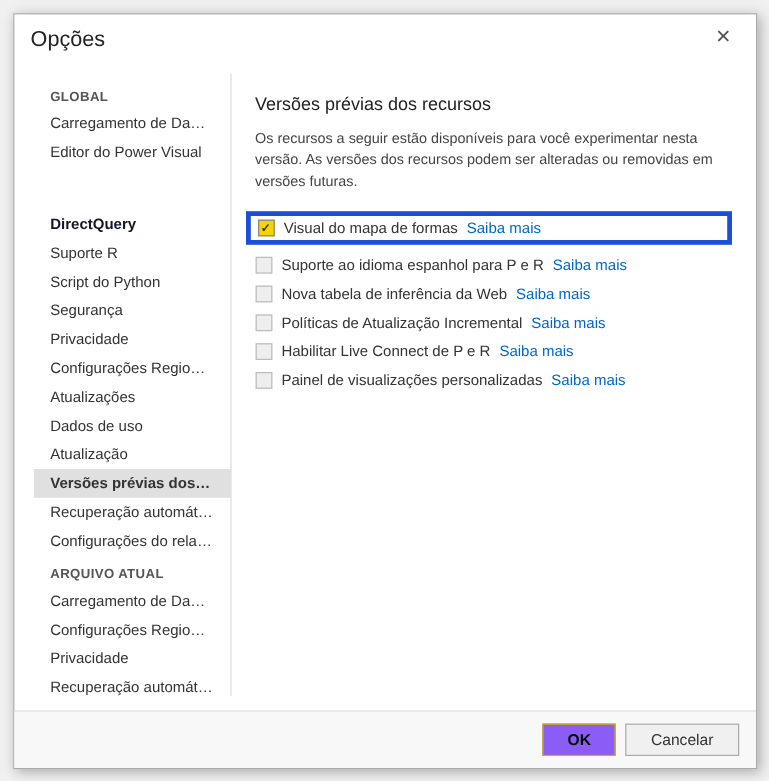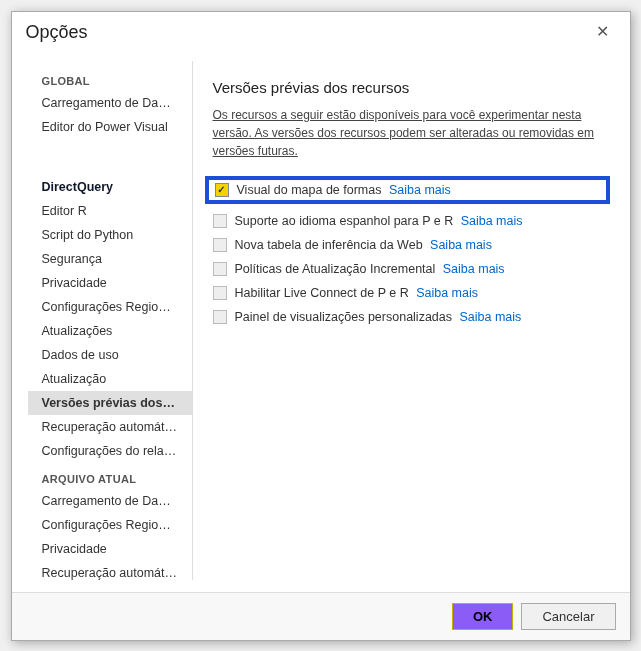--- a/index.html
+++ b/index.html
@@ -94,21 +94,20 @@
       font-size: 15px;
       font-weight: 400;
       color: #222;
       margin-bottom: 10px;
     }
     .main-description {
       font-size: 12px;
       color: #444;
       line-height: 1.5;
       margin-bottom: 16px;
-      text-decoration: underline;
     }
     .feature-list {
       list-style: none;
     }
     .feature-item {
       display: flex;
       align-items: center;
       margin-bottom: 10px;
       font-size: 12.5px;
       color: #333;
@@ -186,21 +185,21 @@
   </div>
 
   <div class="dialog-body">
 
     <div class="sidebar">
       <div class="sidebar-section-header">GLOBAL</div>
       <div id="global-items">
           <div class="sidebar-item">Carregamento de Dados</div>
           <div class="sidebar-item">Editor do Power Visual</div>
           <div class="sidebar-item bold">DirectQuery</div>
-          <div class="sidebar-item">Editor R</div>
+          <div class="sidebar-item">Suporte R</div>
           <div class="sidebar-item">Script do Python</div>
           <div class="sidebar-item">Segurança</div>
           <div class="sidebar-item">Privacidade</div>
           <div class="sidebar-item">Configurações Regionais</div>
           <div class="sidebar-item">Atualizações</div>
           <div class="sidebar-item">Dados de uso</div>
           <div class="sidebar-item">Atualização</div>
           <div class="sidebar-item active">Versões prévias dos recursos</div>
           <div class="sidebar-item">Recuperação automática</div>
           <div class="sidebar-item">Configurações do relatório</div>

